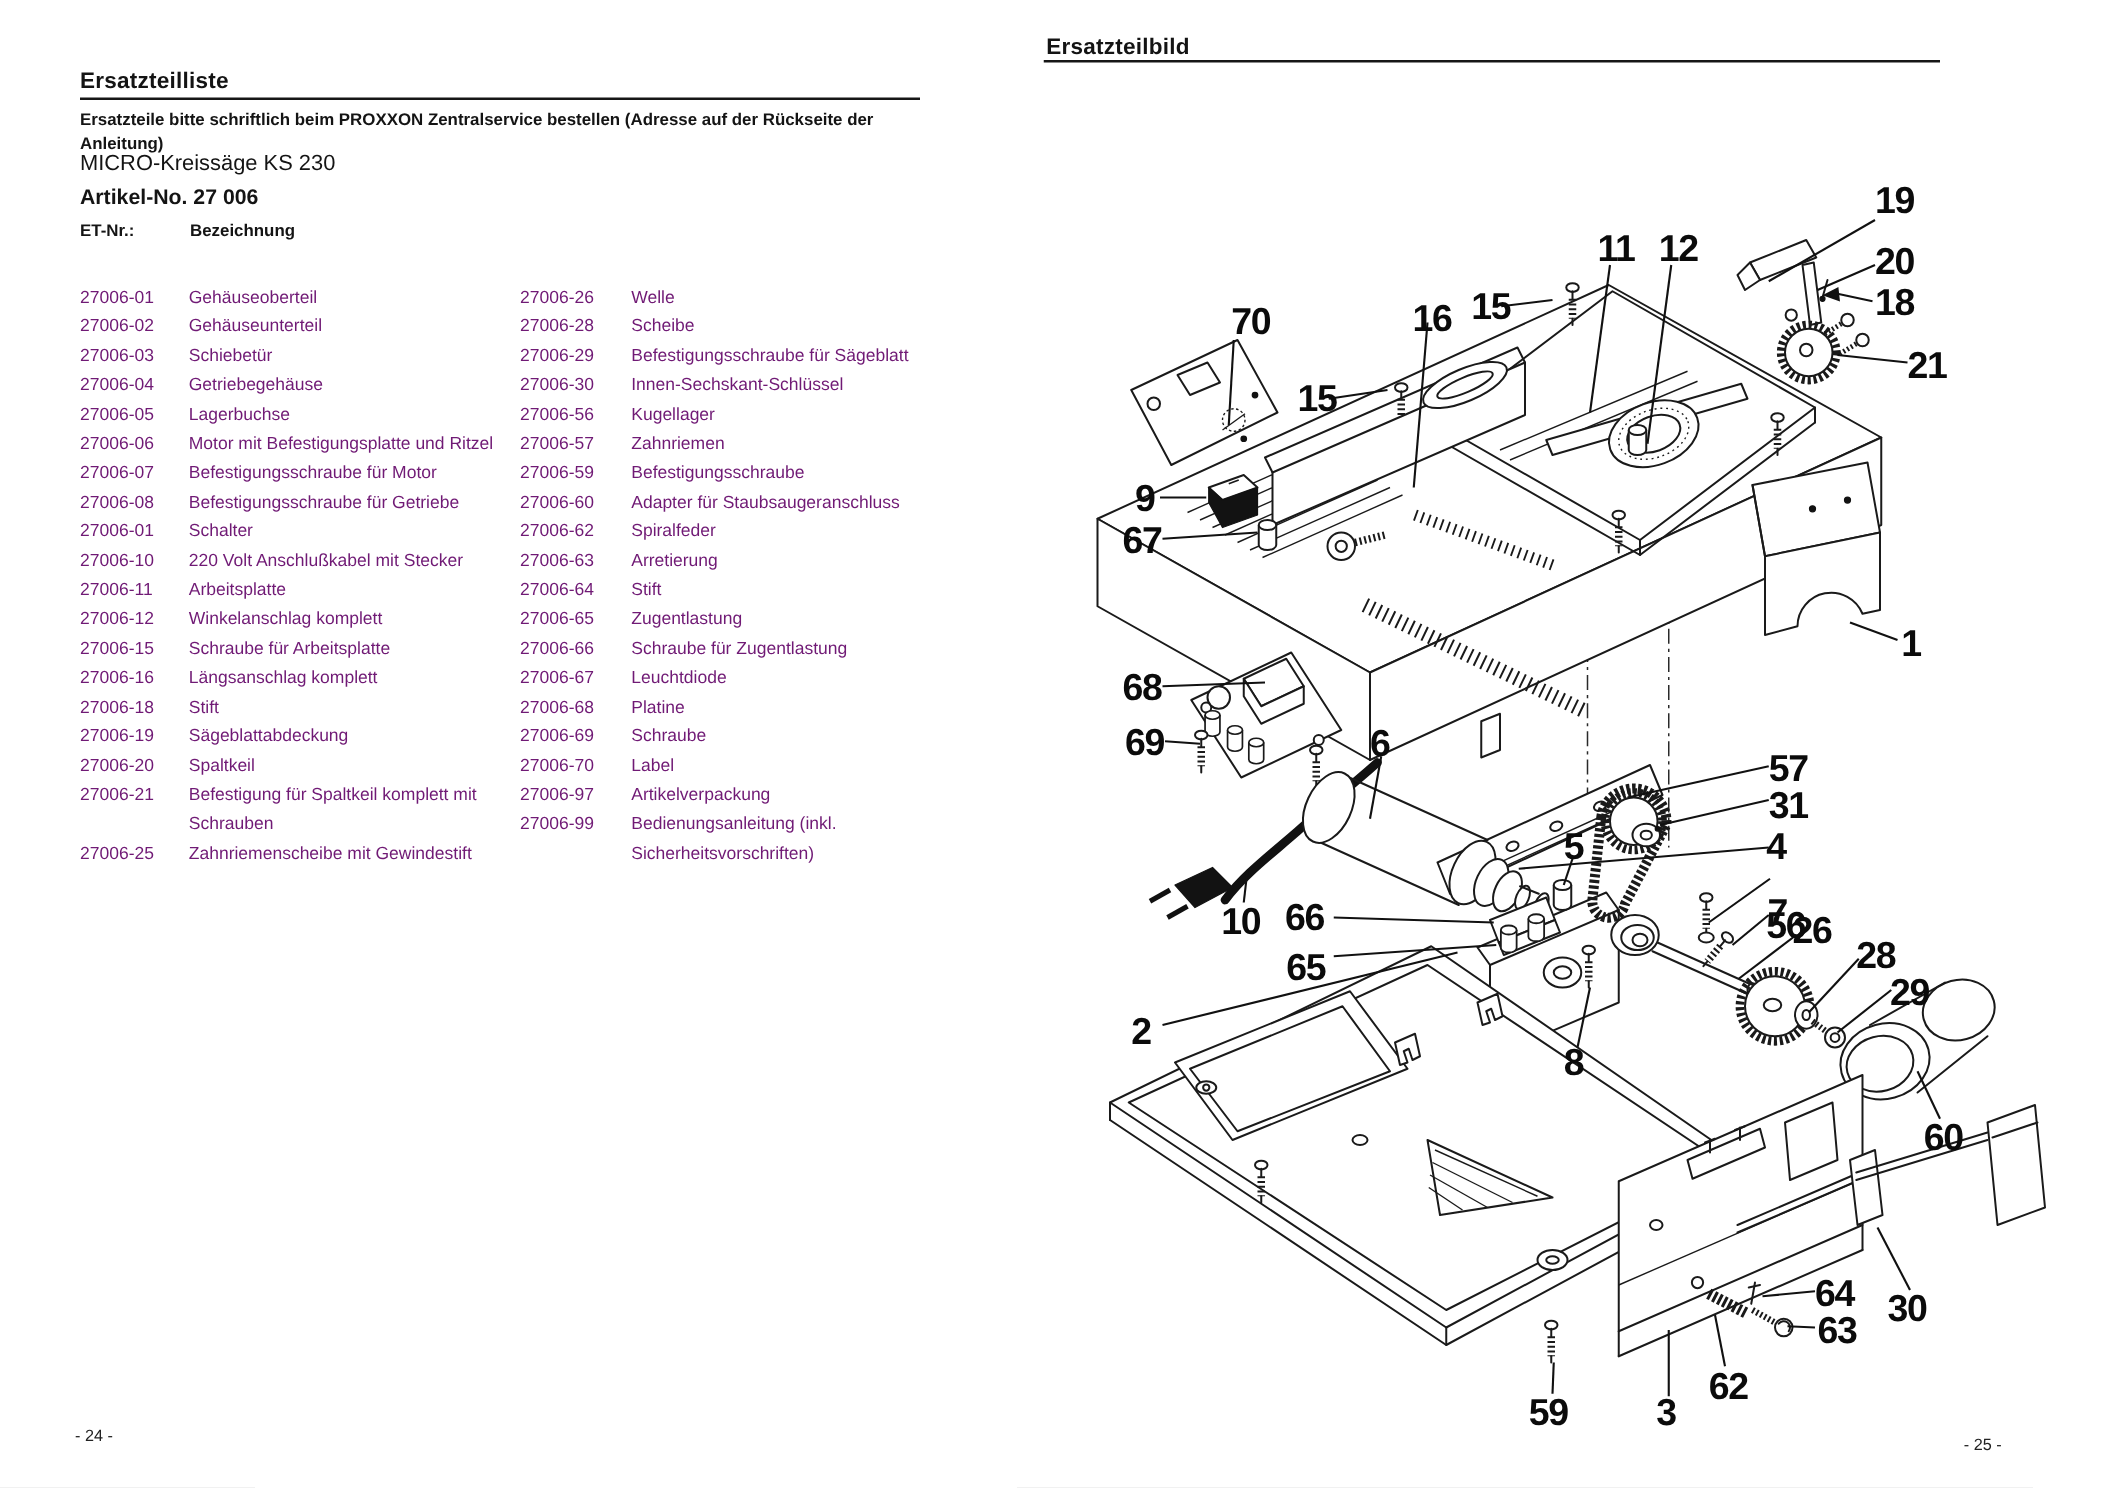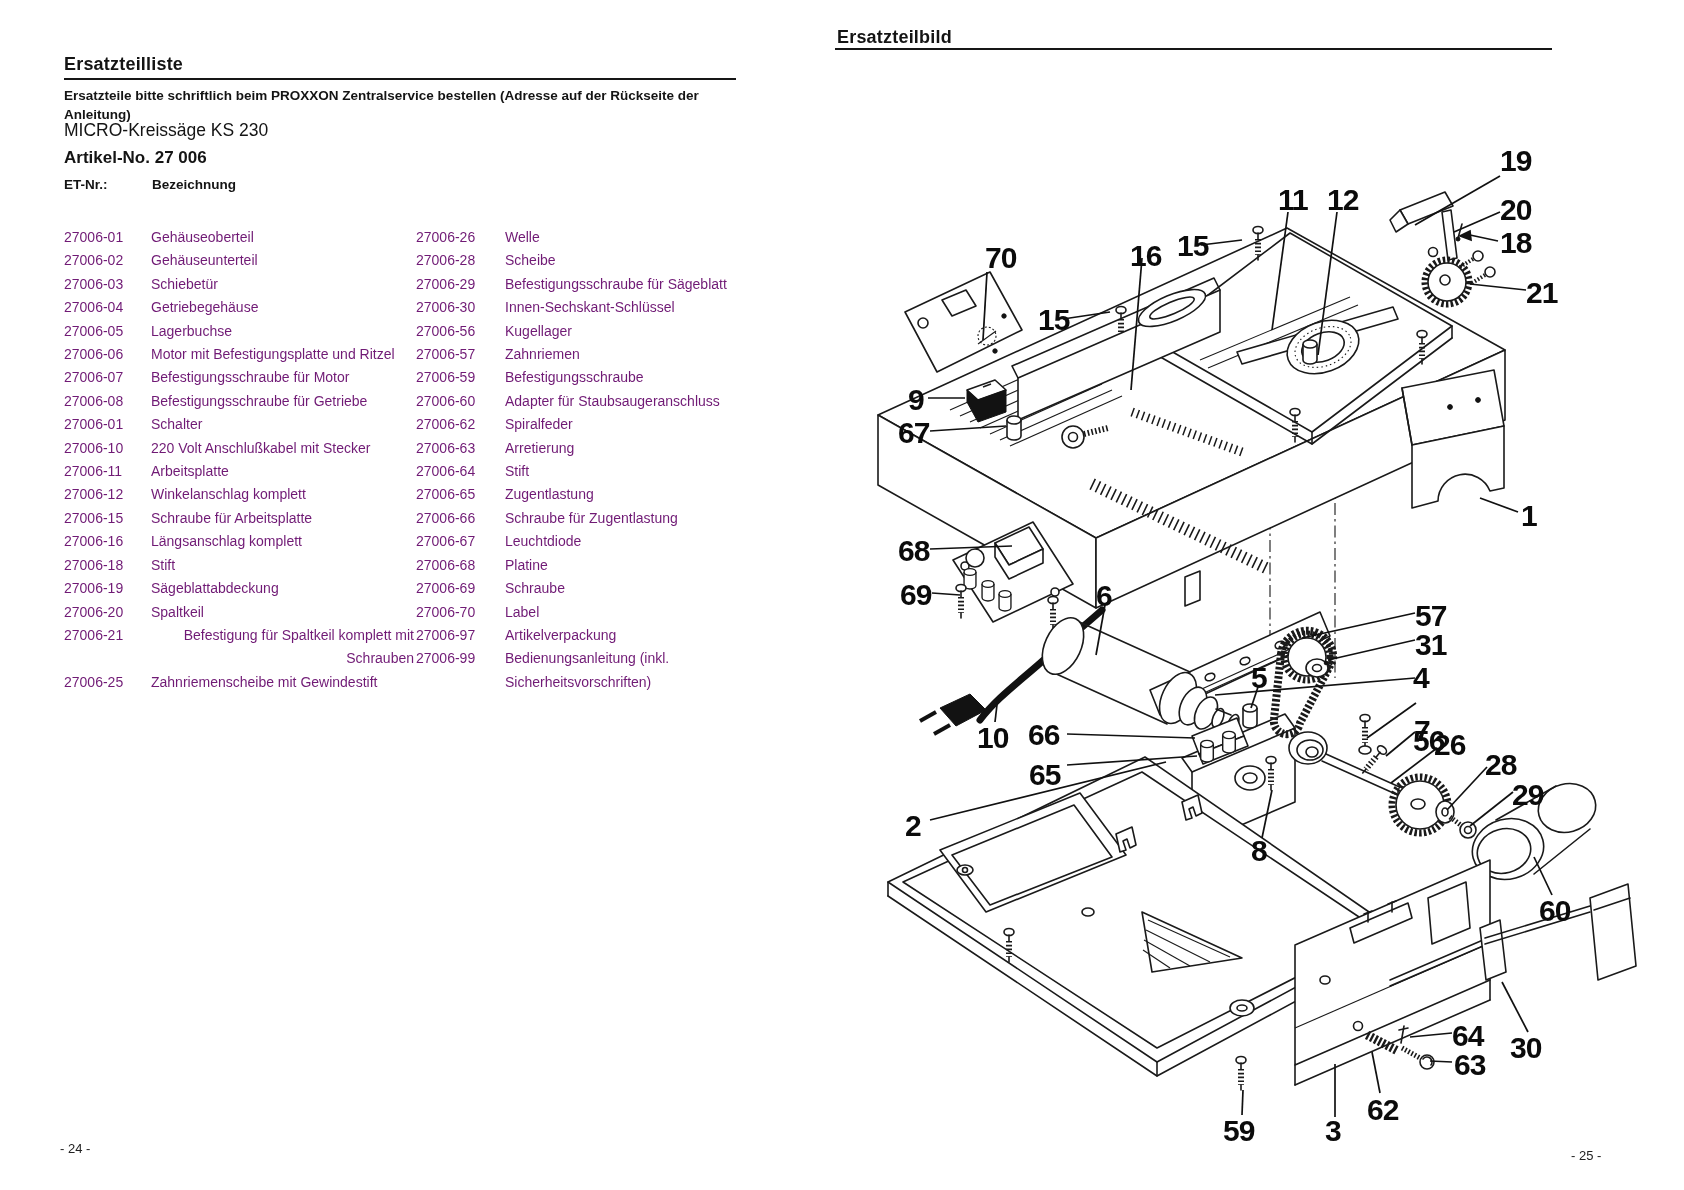--- a/index.html
+++ b/index.html
@@ -116,21 +116,21 @@
       <div class="prow">
           <span class="nr">27006-19</span>
           <span class="nm">Sägeblattabdeckung</span>
         </div>
       <div class="prow">
           <span class="nr">27006-20</span>
           <span class="nm">Spaltkeil</span>
         </div>
       <div class="prow wrap">
           <span class="nr">27006-21</span>
-          <span class="nm" style="width:245px;text-align:right;">Befestigung für Spaltkeil komplett mit Schrauben</span>
+          <span class="nm" style="width:245px;">Befestigung für Spaltkeil komplett mit Schrauben</span>
         </div>
       <div class="prow">
           <span class="nr">27006-25</span>
           <span class="nm">Zahnriemenscheibe mit Gewindestift</span>
         </div>
     </div>
 
     <div class="abs plist c2" style="left:416px;top:226px;width:344px;">
       <div class="prow">
           <span class="nr">27006-26</span>

